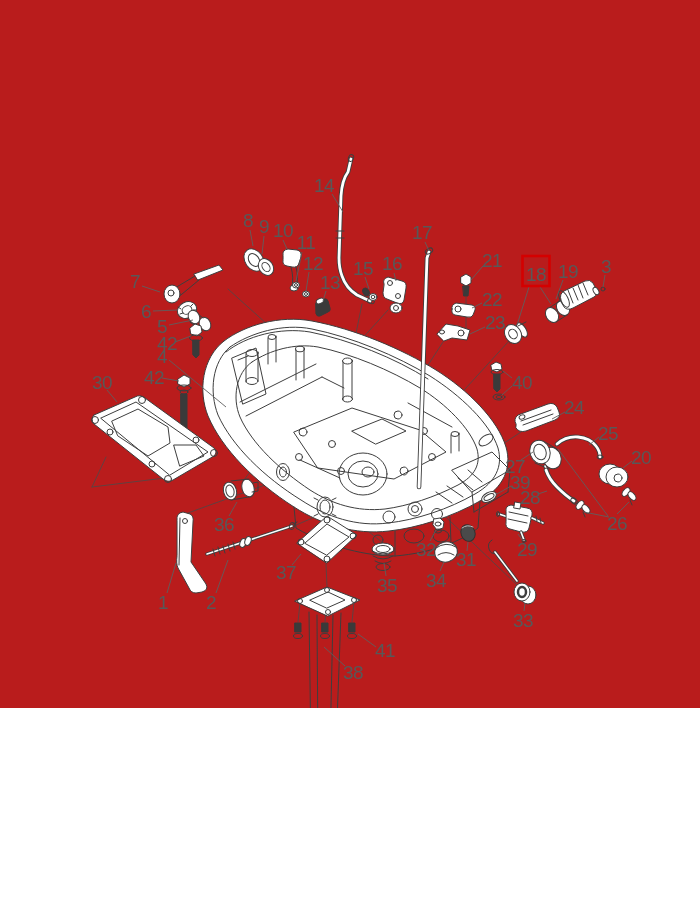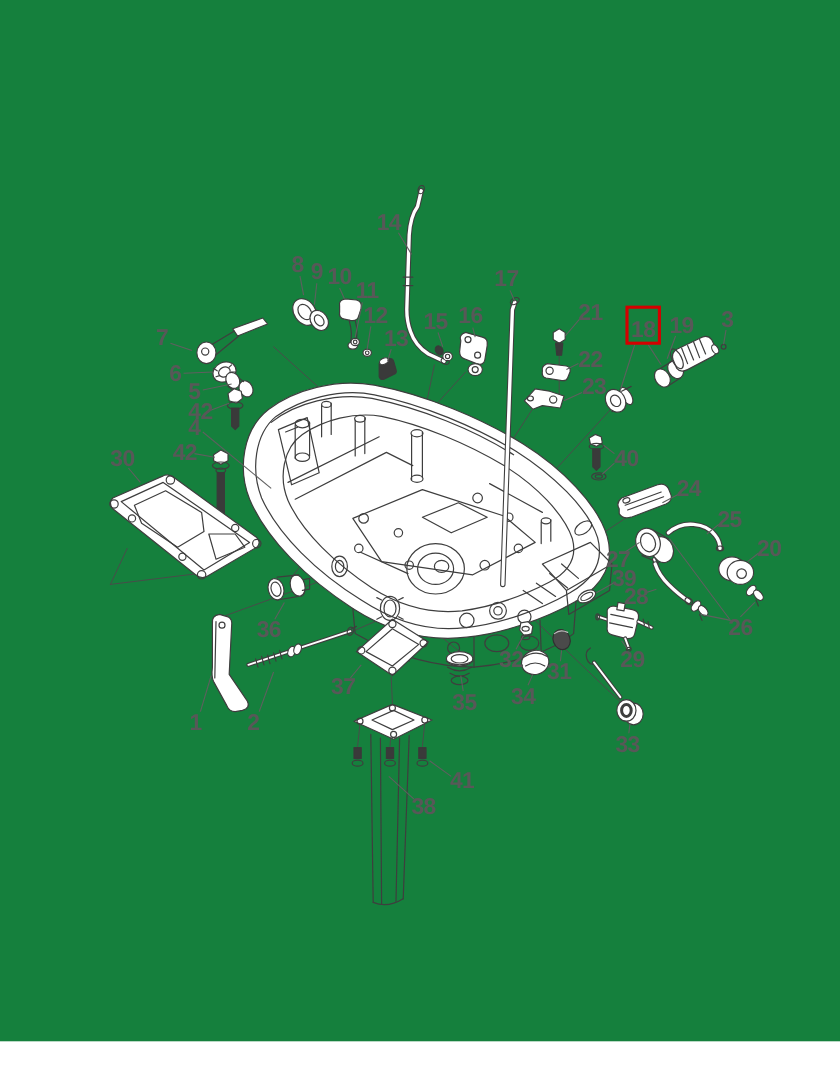--- a/index.html
+++ b/index.html
@@ -1,17 +1,17 @@
 <!DOCTYPE html>
 <html><head>
 <meta charset="utf-8">
 <style>
   html,body{margin:0;padding:0;background:#ffffff;}
-  .stage{position:relative;width:700px;height:868px;background:#15803d;overflow:hidden;
-         font-family:"Liberation Sans", sans-serif;font-weight:bold;}
+  .stage{position:relative;width:700px;height:708px;background:#b91c1c;overflow:hidden;
+         font-family:"Liberation Sans", sans-serif;}
   svg{display:block;}
   
   .ln path,.ln line,.ln ellipse,.ln circle,.ln polygon,.ln rect{
       stroke:#3e3e3e;stroke-width:1;fill:none;stroke-linecap:round;stroke-linejoin:round;}
   .fw{fill:#ffffff !important;}
   .fd{fill:#3a3a3a !important;stroke:#3a3a3a !important;}
   .fg{fill:#4a4a4a !important;stroke:#303030 !important;}
   .thin{stroke-width:0.8 !important;stroke:#4a4a4a !important;}
   .tube-o{stroke-width:4.6 !important;}
   .tube-i{stroke:#ffffff !important;stroke-width:2.8 !important;}

